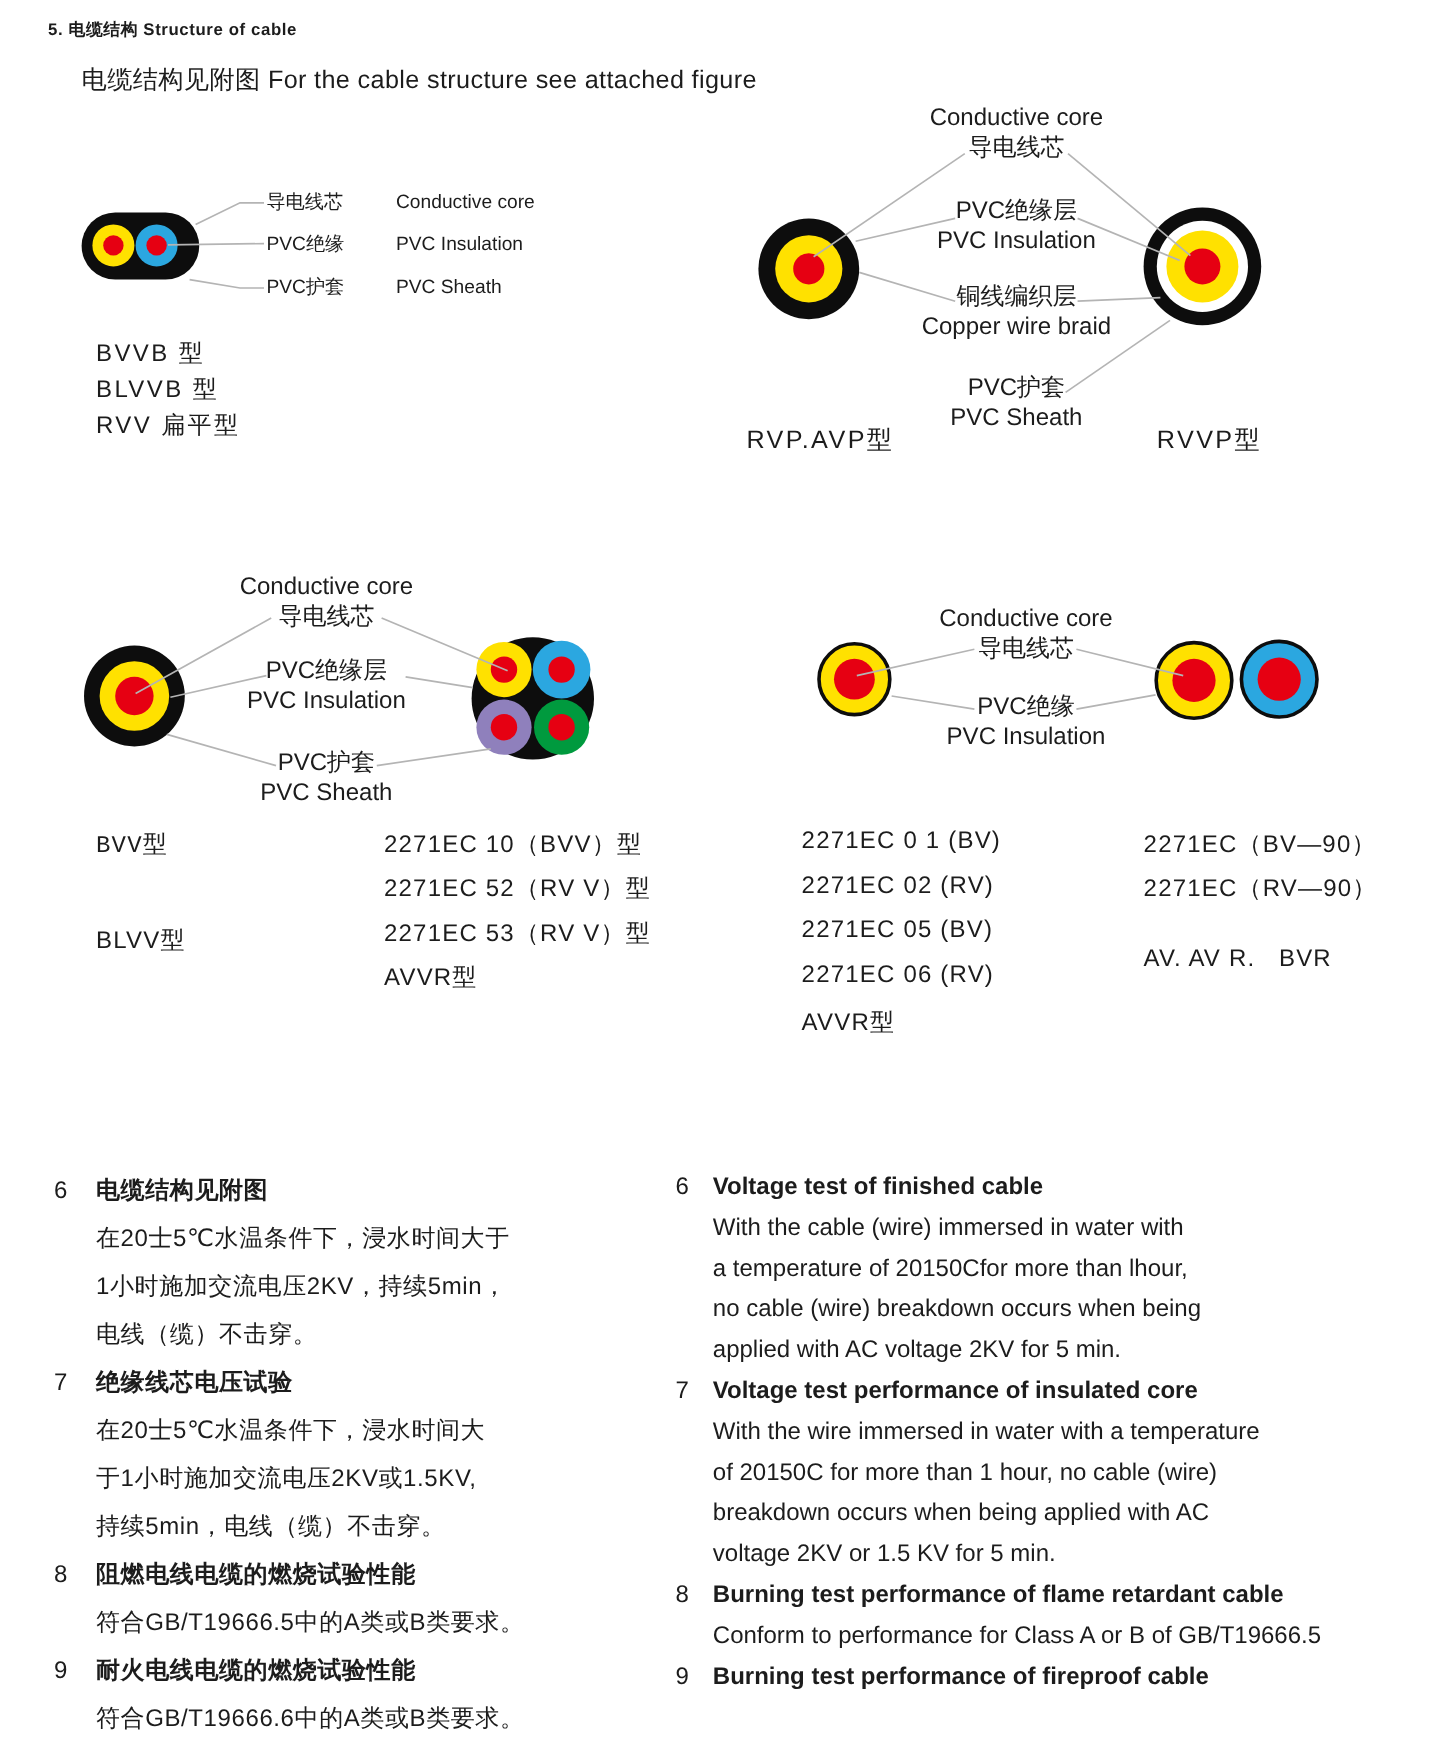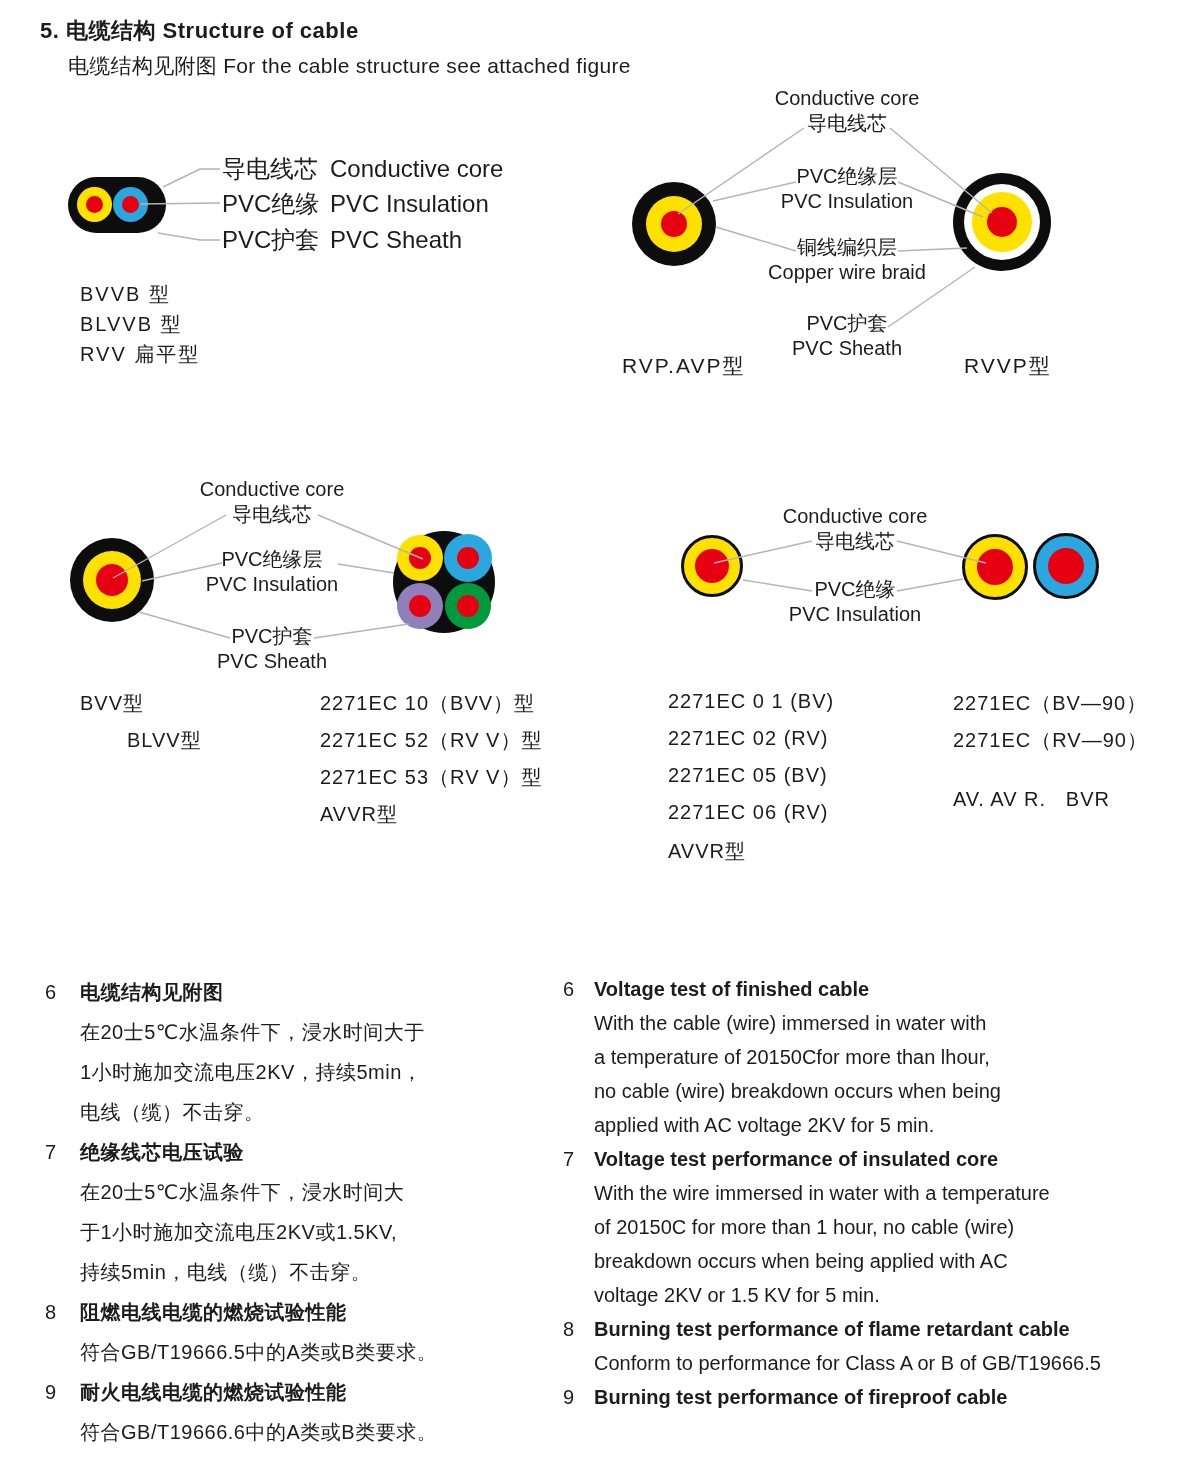--- a/index.html
+++ b/index.html
@@ -2,24 +2,24 @@
 <html><head>
 <meta charset="utf-8">
 <style>
   html,body{margin:0;padding:0;background:#ffffff;}
   #page{
     position:relative;width:1200px;height:1461px;background:#ffffff;overflow:hidden;
     font-family:"Liberation Sans","DejaVu Sans",sans-serif;color:#1c1c1c;
   }
   .abs{position:absolute;}
   .circ{position:absolute;border-radius:50%;}
-  .ttl{font-size:22px;font-weight:600;letter-spacing:.5px;}
+  .ttl{font-size:14px;font-weight:600;letter-spacing:.5px;}
   .sub{font-size:21px;letter-spacing:.3px;}
   
-  .lblrow{position:absolute;font-size:24px;line-height:26px;white-space:nowrap;}
+  .lblrow{position:absolute;font-size:16px;line-height:26px;white-space:nowrap;}
   .lblrow .zh{display:inline-block;width:108px;}
   
   .lblgrp{position:absolute;width:220px;text-align:center;font-size:20px;line-height:25px;white-space:nowrap;}
   
   .type{position:absolute;font-size:20px;white-space:pre;letter-spacing:1px;}
   .type.wide{letter-spacing:2px;font-size:20px;}
   
   #wires{position:absolute;left:0;top:0;z-index:5;pointer-events:none;}
   .shape{z-index:2;}
   
@@ -108,22 +108,22 @@
   </div>
   <div class="lblgrp" style="left:162px;top:547px;">
     <div>PVC绝缘层</div>
     <div>PVC Insulation</div>
   </div>
   <div class="lblgrp" style="left:162px;top:624px;">
     <div>PVC护套</div>
     <div>PVC Sheath</div>
   </div>
 
-  <div class="type" style="left:80px;top:690px;">BVV型</div>
-  <div class="type" style="left:80px;top:727px;margin-left:47px;">BLVV型</div>
+  <div class="type" style="left:80px;top:690px;font-family:Liberation Mono, monospace;">BVV型</div>
+  <div class="type" style="left:80px;top:770px;">BLVV型</div>
   <div class="type" style="left:320px;top:690px;">2271EC 10（BVV）型</div>
   <div class="type" style="left:320px;top:727px;">2271EC 52（RV V）型</div>
   <div class="type" style="left:320px;top:764px;">2271EC 53（RV V）型</div>
   <div class="type" style="left:320px;top:801px;">AVVR型</div>
 
   <div class="circ shape" style="left:681px;top:535px;width:62px;height:62px;background:#ffe100;border:3px solid #0d0d0d;box-sizing:border-box;"></div>
   <div class="circ shape" style="left:695px;top:549px;width:34px;height:34px;background:#e60012;"></div>
 
   <div class="circ shape" style="left:962px;top:534px;width:66px;height:66px;background:#ffe100;border:3px solid #0d0d0d;box-sizing:border-box;"></div>
   <div class="circ shape" style="left:977px;top:549px;width:36px;height:36px;background:#e60012;"></div>

